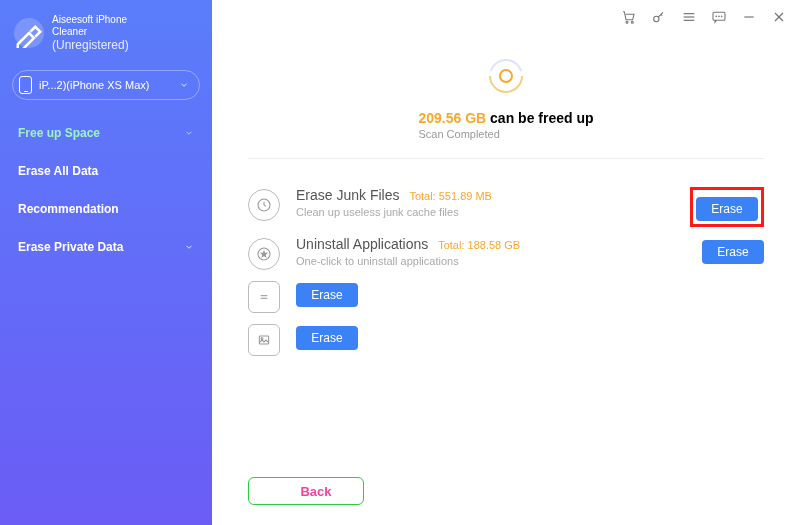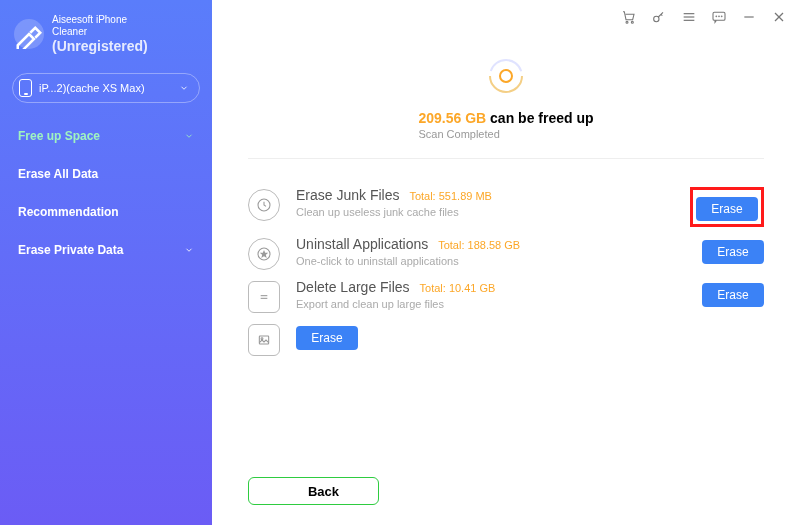--- a/index.html
+++ b/index.html
@@ -3,21 +3,21 @@
 <meta charset="utf-8">
 <style>
 * { margin: 0; padding: 0; box-sizing: border-box; font-family: -apple-system, BlinkMacSystemFont, "Segoe UI", Arial, sans-serif; }
 body { width: 800px; height: 525px; display: flex; background: #fff; overflow: hidden; }
 
 .sidebar { width: 212px; background: linear-gradient(180deg, #5a7dfb 0%, #6b5cf5 100%); color: #fff; padding: 14px 0; display: flex; flex-direction: column; }
 .brand { display: flex; align-items: center; gap: 8px; padding: 0 14px 14px 14px; }
 .brand-logo { width: 30px; height: 30px; border-radius: 50%; background: rgba(255,255,255,0.2); display: flex; align-items: center; justify-content: center; }
 .brand-text { display: flex; flex-direction: column; line-height: 1.2; }
 .brand-title { font-size: 10px; font-weight: 500; }
-.brand-sub { font-size: 14px; opacity: 0.85; font-weight: bold; }
+.brand-sub { font-size: 12px; opacity: 0.85; }
 
 .device-select { margin: 4px 12px 14px 12px; border: 1px solid rgba(255,255,255,0.35); border-radius: 18px; height: 30px; display: flex; align-items: center; padding: 0 10px 0 6px; font-size: 11px; justify-content: space-between; }
 .device-left { display:flex; align-items:center; gap:7px; }
 .device-icon { width: 13px; height: 18px; border: 1.5px solid #fff; border-radius: 3px; display:inline-block; position:relative; }
 .device-icon:after { content:""; position:absolute; bottom:1px; left:50%; transform:translateX(-50%); width:4px; height:1.5px; background:#fff; border-radius: 1px;}
 .device-text { font-size: 11px; }
 .chev-down { width: 10px; height: 10px; }
 
 .nav { display:flex; flex-direction:column; }
 .nav-item { display:flex; align-items:center; justify-content:space-between; padding: 12px 18px; font-size: 12px; cursor:pointer; }
@@ -43,21 +43,21 @@
 .row-icon { width: 32px; height: 32px; border: 1.5px solid #bbb; border-radius: 50%; display:flex; align-items:center; justify-content:center; color:#888; margin-top:2px; }
 .row-icon svg { width:16px; height:16px;}
 .row-body { flex:1; }
 .row-title { font-size: 14px; color:#555; }
 .row-title .size { color:#fca728; font-size: 11px; margin-left: 6px;}
 .row-sub { font-size: 11px; color:#aaa; margin-top: 3px; }
 .erase-btn { background:#3b82f6; color:#fff; border:none; border-radius:4px; width: 62px; height: 24px; font-size:12px; cursor:pointer; margin-top:4px;}
 .highlight-red { border: 3px solid #ff1a1a; padding: 3px; }
 
 .back-row { position:absolute; left: 36px; bottom: 20px; }
-.back-btn { background:#fff; border: 1.5px solid #2ecc40; color:#000000; width: 131px; height: 28px; border-radius: 6px; font-size: 13px; font-weight:600; cursor:pointer;padding-left:20px;}
+.back-btn { background:#fff; border: 1.5px solid #2ecc40; color:#ec4899; width: 116px; height: 28px; border-radius: 6px; font-size: 13px; font-weight:600; cursor:pointer;padding-left:20px;}
 </style>
 </head>
 <body>
 
 <div class="sidebar">
   <div class="brand">
     <div class="brand-logo">
       <svg viewBox="0 0 24 24" fill="none" stroke="#fff" stroke-width="2">
           <path d="M3 21l9-9 4 4-9 9H3v-4zM13 11l4-4 4 4-4 4"></path>
         </svg>
@@ -65,21 +65,21 @@
     <div class="brand-text">
       <div class="brand-title"><span>Aiseesoft iPhone</span></div>
       <div class="brand-title"><span>Cleaner</span></div>
       <div class="brand-sub">(Unregistered)</div>
     </div>
   </div>
 
   <div class="device-select">
     <div class="device-left">
       <span class="device-icon"></span>
-      <span class="device-text">iP...2)(cache XS Max)</span>
+      <span class="device-text">iP...2)(iPhone XS Max)</span>
     </div>
     <svg class="chev-down" viewBox="0 0 24 24" fill="none" stroke="#fff" stroke-width="2">
         <polyline points="6 9 12 15 18 9"></polyline>
       </svg>
   </div>
 
   <div class="nav">
     <div class="nav-item active">
       <span>Free up Space</span>
       <svg width="10" height="10" viewBox="0 0 24 24" fill="none" stroke="currentColor" stroke-width="2">
@@ -202,27 +202,20 @@
         <button class="erase-btn">Erase</button>
       </div>
 
       <div class="row">
         <div class="row-icon" style="border-radius:6px">
             <svg viewBox="0 0 24 24" fill="none" stroke="#999" stroke-width="1.6">
               <line x1="7" y1="10" x2="17" y2="10"></line>
               <line x1="7" y1="14" x2="17" y2="14"></line>
             </svg>
           </div>
-        <div class="row-body">
-          <div class="row-title">
-            <span>Delete Large Files</span>
-            <span class="size"><span>Total:</span> <span>10.41 GB</span></span>
-          </div>
-          <div class="row-sub">Export and clean up large files</div>
-        </div>
         <button class="erase-btn">Erase</button>
       </div>
 
       <div class="row">
         <div class="row-icon" style="border-radius:6px">
             <svg viewBox="0 0 24 24" fill="none" stroke="#999" stroke-width="1.6">
               <rect x="5" y="6" width="14" height="12" rx="1"></rect>
               <circle cx="9" cy="10" r="1.4"></circle>
               <path d="M5 16l4-4 3 3 3-3 4 4"></path>
             </svg>

